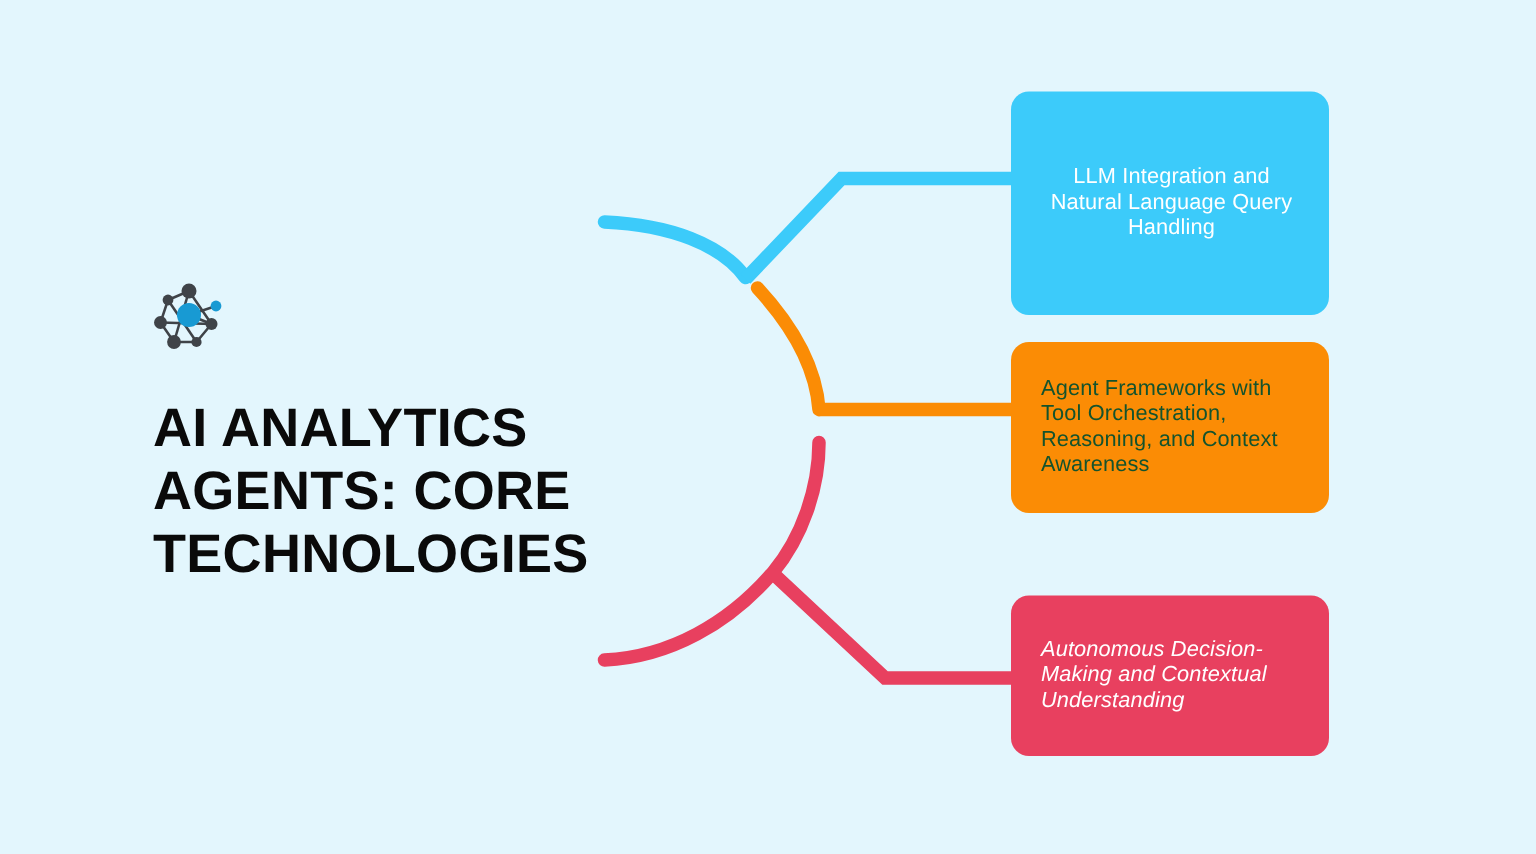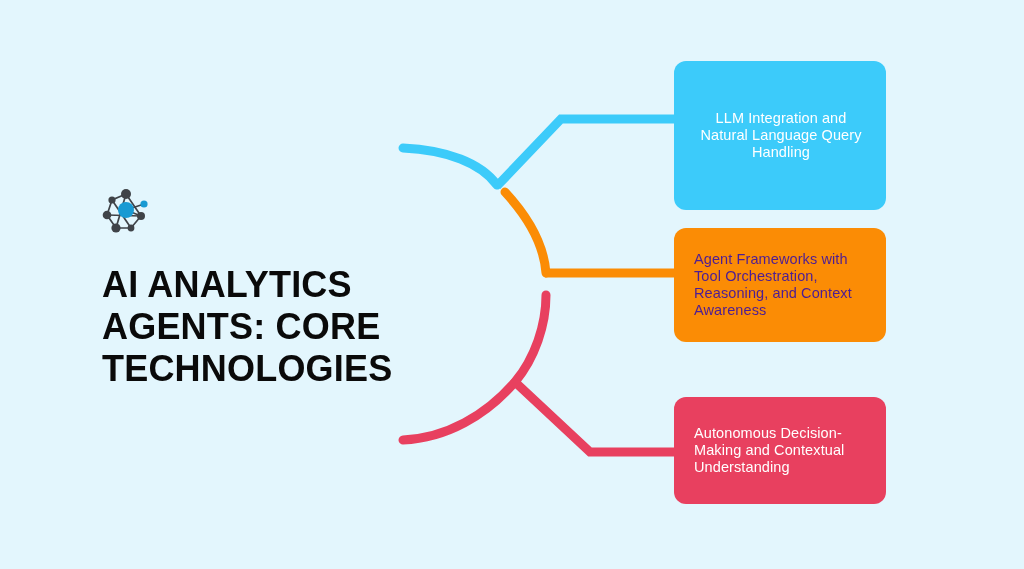--- a/index.html
+++ b/index.html
@@ -115,20 +115,20 @@
       </g>
     </svg>
     <h1 id="page-title" style="color: rgb(10, 10, 10);">AI Analytics Agents: Core Technologies</h1>
   </div>
 
   <div class="branch-card" id="card-0" style="background: rgb(60, 203, 250);">
     <span class="card-label" style="color: rgb(255, 255, 255);">LLM Integration and Natural Language Query Handling</span>
   </div>
 
   <div class="branch-card" id="card-1" style="background: rgb(251, 140, 5);">
-    <span class="card-label" style="color: #4c1d95;">Agent Frameworks with Tool Orchestration, Reasoning, and Context Awareness</span>
+    <span class="card-label" style="color: #14532d;">Agent Frameworks with Tool Orchestration, Reasoning, and Context Awareness</span>
   </div>
 
   <div class="branch-card" id="card-2" style="background: rgb(232, 64, 95);">
-    <span class="card-label" style="color: rgb(255, 255, 255);">Autonomous Decision-Making and Contextual Understanding</span>
+    <span class="card-label" style="color: rgb(255, 255, 255); font-style: italic;">Autonomous Decision-Making and Contextual Understanding</span>
   </div>
 
 </div>
 
 </body></html>

